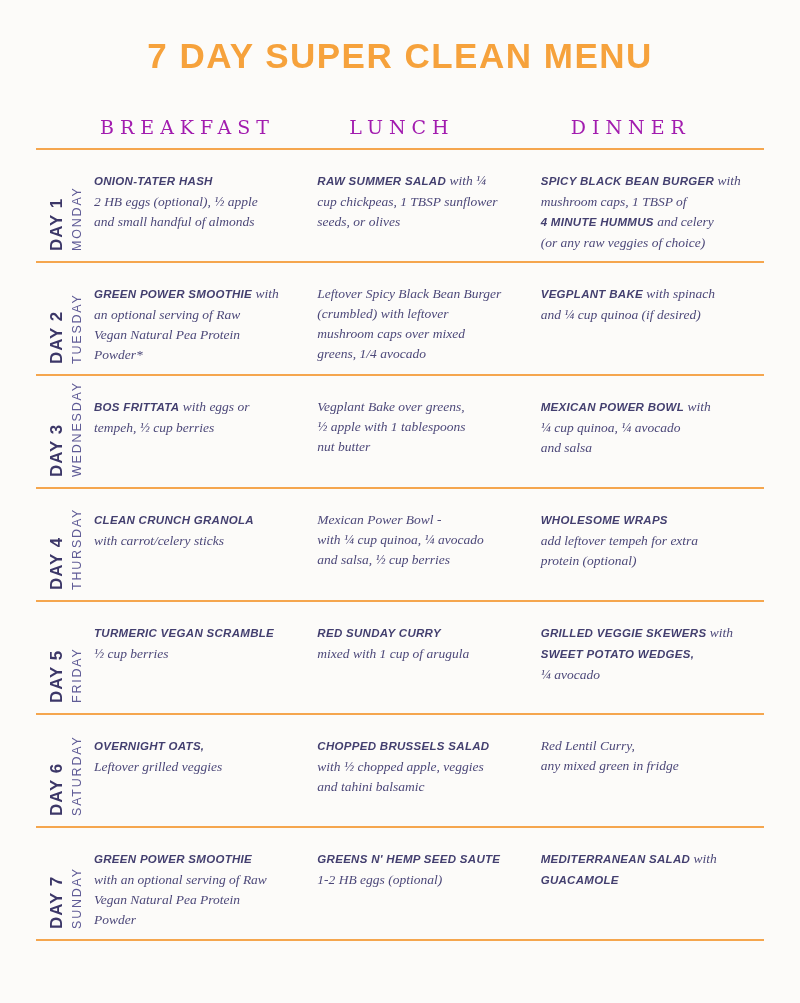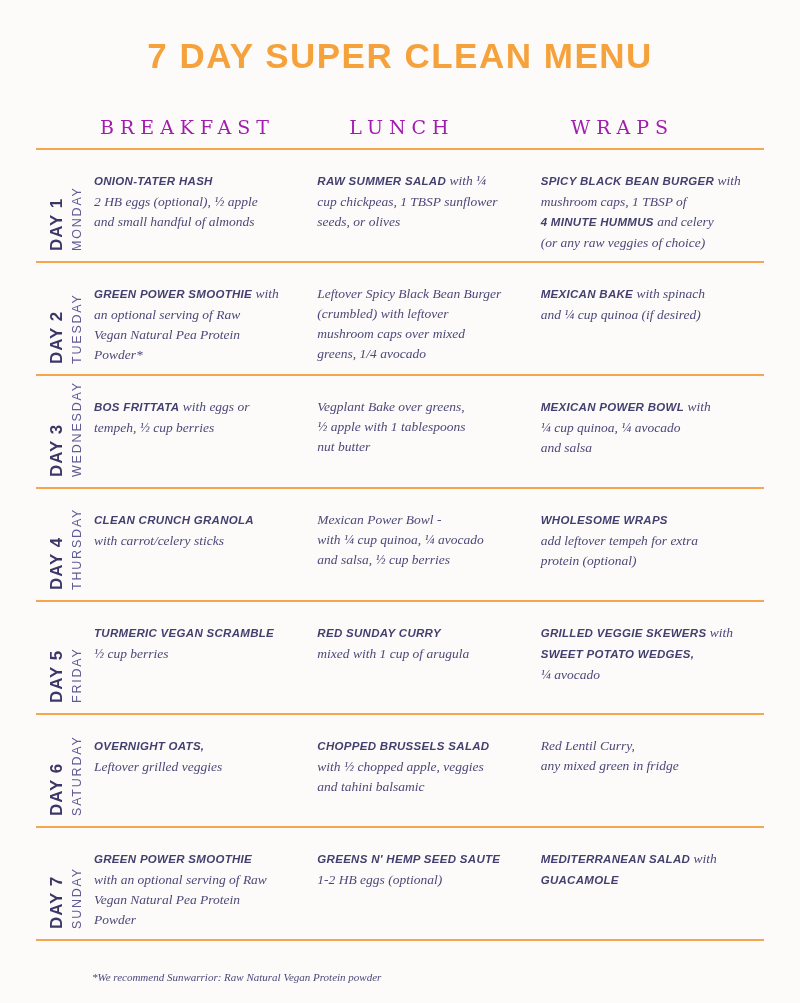--- a/index.html
+++ b/index.html
@@ -88,21 +88,21 @@
 <body>
 
 <div class="sheet">
   <h1 class="title">7 DAY SUPER CLEAN MENU</h1>
 
   <div class="menu">
     <div class="head-row">
       <div></div>
       <div class="col-head c1">BREAKFAST</div>
       <div class="col-head c2">LUNCH</div>
-      <div class="col-head c3">WRAPS</div>
+      <div class="col-head c3">DINNER</div>
     </div>
     <div id="rows">
   <div class="row">
     <div class="day-cell">
       <div class="day-rot">
         <span class="day-num">DAY 1</span>
         <span class="day-name">MONDAY</span>
       </div>
     </div>
     <div class="meal-cell"><span class="b">ONION-TATER HASH</span><span class="i">
@@ -125,21 +125,21 @@
       </div>
     </div>
     <div class="meal-cell"><span class="b">GREEN POWER SMOOTHIE</span><span class="i"> with
 an optional serving of Raw
 Vegan Natural Pea Protein
 Powder*</span></div>
     <div class="meal-cell"><span class="i">Leftover Spicy Black Bean Burger
 (crumbled) with leftover
 mushroom caps over mixed
 greens, 1/4 avocado</span></div>
-    <div class="meal-cell"><span class="b">MEXICAN BAKE</span><span class="i"> with spinach
+    <div class="meal-cell"><span class="b">VEGPLANT BAKE</span><span class="i"> with spinach
 and ¼ cup quinoa (if desired)</span></div>
   </div>
 
   <div class="row">
     <div class="day-cell">
       <div class="day-rot">
         <span class="day-num">DAY 3</span>
         <span class="day-name">WEDNESDAY</span>
       </div>
     </div>
@@ -214,14 +214,13 @@
 Vegan Natural Pea Protein
 Powder</span></div>
     <div class="meal-cell"><span class="b">GREENS N' HEMP SEED SAUTE</span><span class="i">
 1-2 HB eggs (optional)</span></div>
     <div class="meal-cell"><span class="b">MEDITERRANEAN SALAD</span><span class="i"> with
 </span><span class="b">GUACAMOLE</span></div>
   </div>
 </div>
   </div>
 
-  <div class="footnote">*We recommend Sunwarrior: Raw Natural Vegan Protein powder</div>
 </div>
 
 </body></html>

